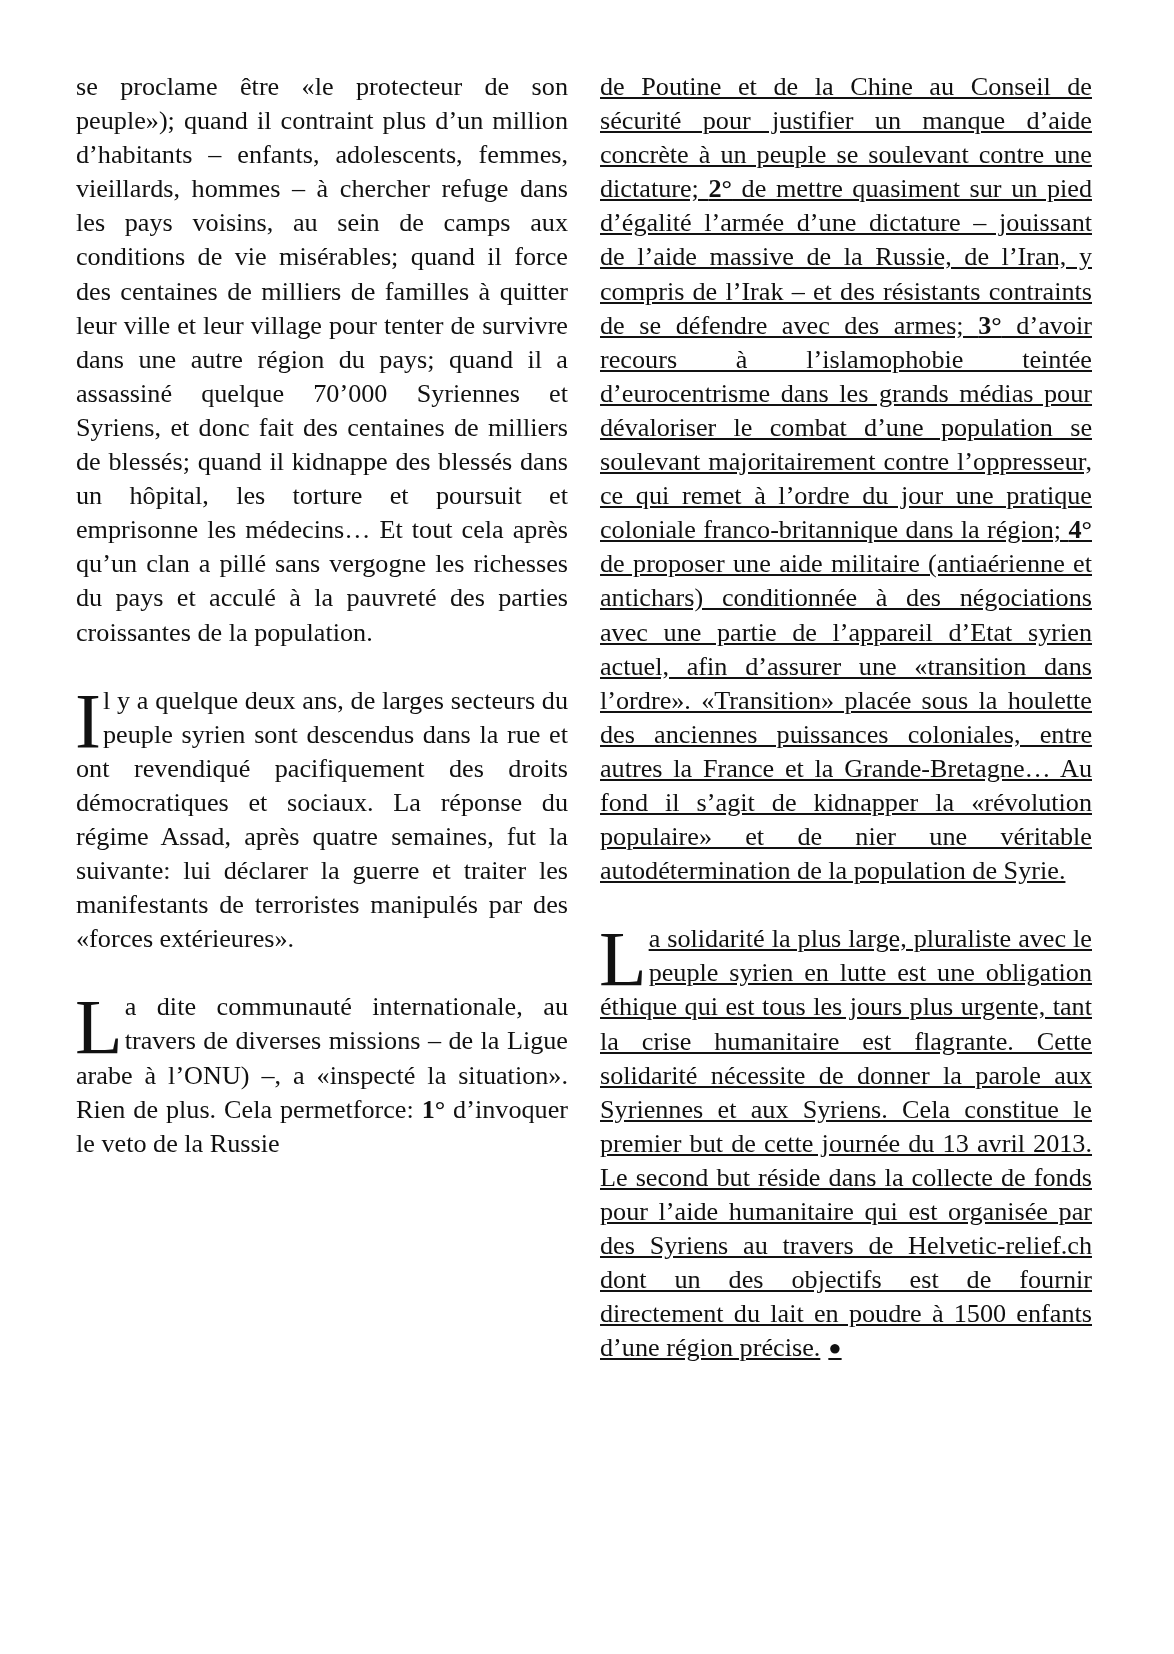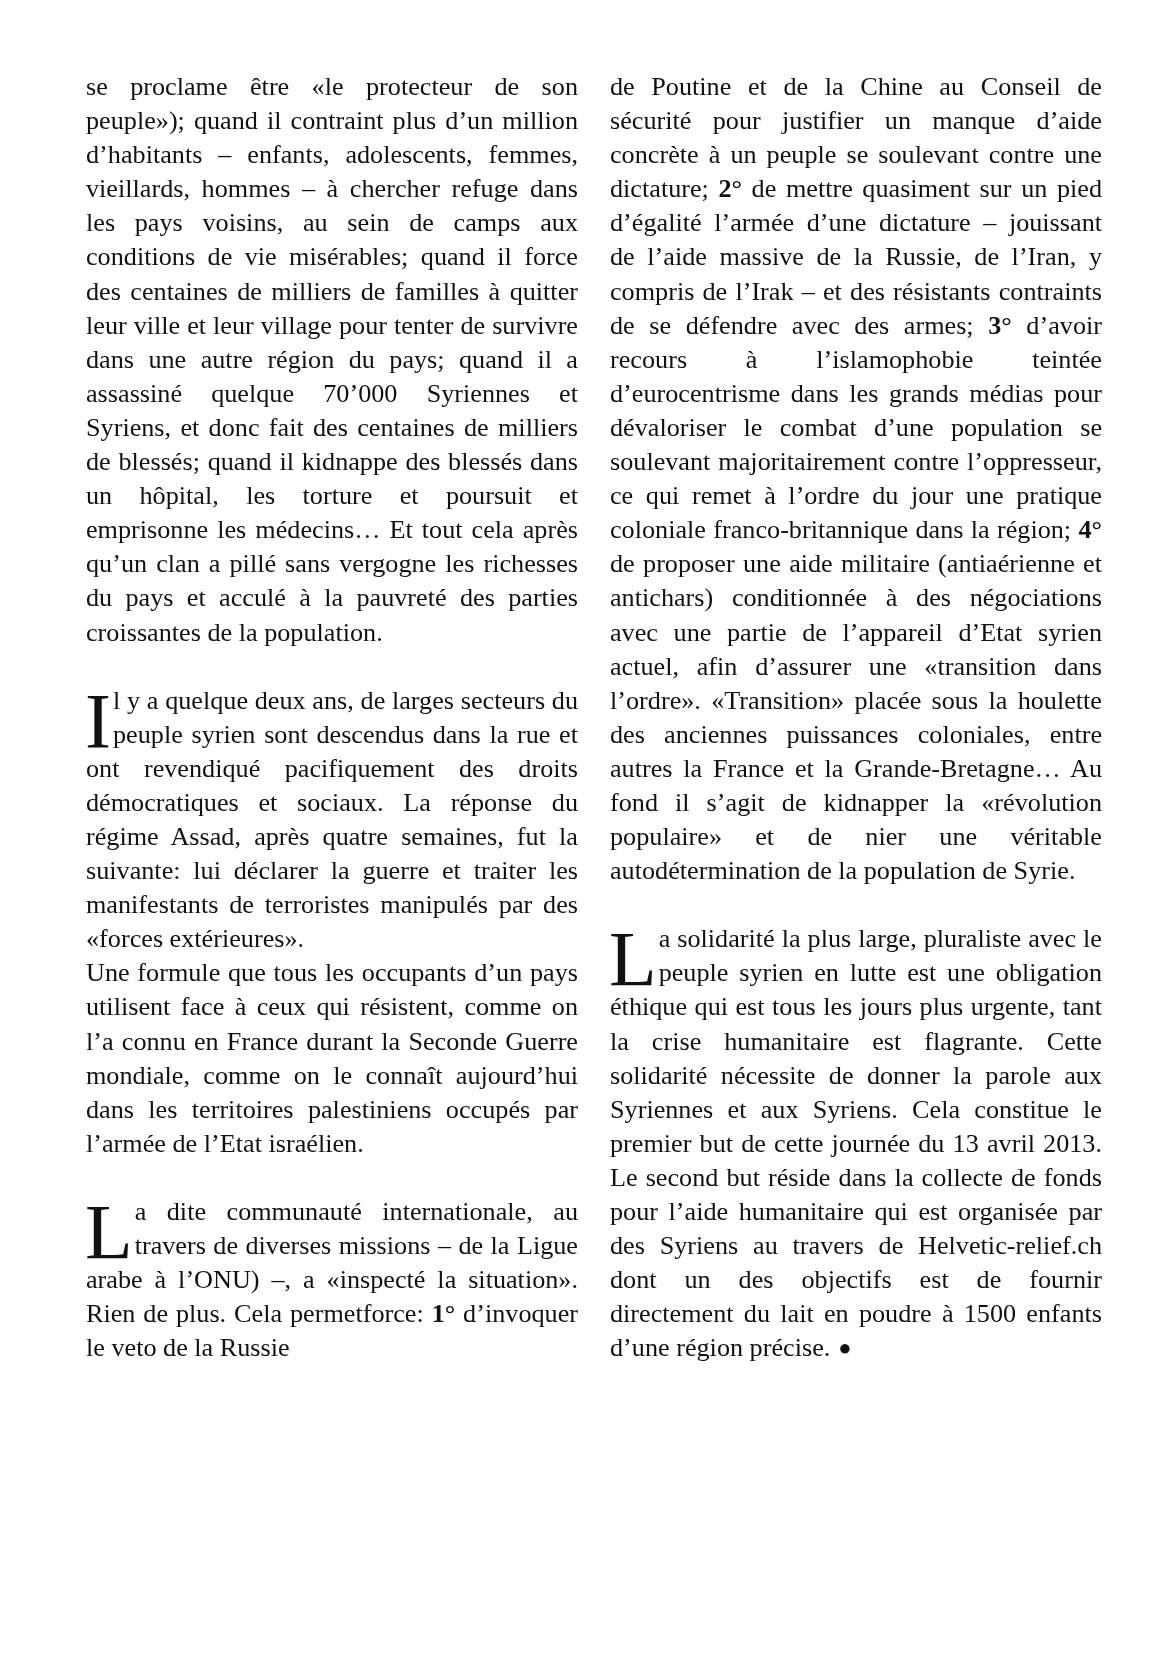--- a/index.html
+++ b/index.html
@@ -1,25 +1,25 @@
 <!DOCTYPE html>
 <html><head>
 <meta charset="utf-8">
 <style>
   html, body { margin: 0; padding: 0; background: #ffffff; }
   body { width: 1174px; height: 1654px; position: relative; overflow: hidden; }
-  .page { position: absolute; left: 10px; top: 0; width: 1023px; height: 1654px; background: #fff; }
+  .page { position: absolute; left: 0; top: 0; width: 1023px; height: 1654px; background: #fff; }
   .col {
     position: absolute; top: 70px; width: 492px;
     font-family: "Liberation Serif", "DejaVu Serif", serif;
     font-size: 26.2px; line-height: 34.1px; color: #111;
     text-align: justify; hyphens: manual;
   }
   .col.left { left: 76px; }
-  .col.right { left: 600px; }
+  .col.right { left: 600px; text-decoration: underline; }
   .para { margin: 0; }
   .para.gap { margin-top: 34px; }
   .dropcap {
     float: left; font-size: 78px; line-height: 62px;
     padding-top: 6px; margin-right: 2px; margin-left: -1px;
     font-family: "Liberation Serif", "DejaVu Serif", serif; color: #111;
   }
   b { font-weight: bold; }
   .end-bullet { font-size: 22px; margin-left: 8px; vertical-align: 1px; }
 </style>
@@ -28,21 +28,20 @@
 
 <div class="page">
 
   <div class="col left">
     <p class="para">se proclame être «le protecteur de son peuple»); quand il contraint plus d’un million d’habitants – enfants, adoles­cents, femmes, vieillards, hommes – à chercher refuge dans les pays voisins, au sein de camps aux conditions de vie misérables; quand il force des centaines de milliers de familles à quitter leur ville et leur village pour tenter de survivre dans une autre région du pays; quand il a assassiné quelque 70’000 Syriennes et Syriens, et donc fait des centaines de milliers de blessés; quand il kidnappe des blessés dans un hôpital, les torture et poursuit et emprisonne les médecins… Et tout cela après qu’un clan a pillé sans vergogne les richesses du pays et acculé à la pauvreté des parties croissantes de la population.</p>
 
     <p class="para gap">
       <span class="dropcap">I</span><span>l y a quelque deux ans, de larges sec­teurs du peuple syrien sont descen­dus dans la rue et ont revendiqué paci­fiquement des droits démocratiques et sociaux. La réponse du régime Assad, après quatre semaines, fut la suivante: lui déclarer la guerre et traiter les mani­festants de terroristes manipulés par des «forces extérieures».</span>
     </p>
 
-    <p class="para">Une formule que tous les occupants d’un pays utilisent face à ceux qui résistent, comme on l’a connu en France durant la Seconde Guerre mondiale, comme on le connaît aujourd’hui dans les terri­toires palestiniens occupés par l’armée de l’Etat israélien.</p>
 
     <p class="para gap">
       <span class="dropcap">L</span><span>a dite communauté internationale, au travers de diverses missions – de la Ligue arabe à l’ONU) –, a «inspecté la situation». Rien de plus. Cela permet­force: </span><b>1°</b><span> d’invoquer le veto de la Russie</span>
     </p>
   </div>
 
   <div class="col right">
     <p class="para">
       <span>de Poutine et de la Chine au Conseil de sécurité pour justifier un manque d’aide concrète à un peuple se soulevant contre une dictature; </span><b>2°</b><span> de mettre quasiment sur un pied d’égalité l’armée d’une dic­tature – jouissant de l’aide massive de la Russie, de l’Iran, y compris de l’Irak – et des résistants contraints de se défendre avec des armes; </span><b>3°</b><span> d’avoir recours à l’islamophobie teintée d’eurocentrisme dans les grands médias pour dévaloriser le combat d’une population se soulevant majoritairement contre l’oppresseur, ce qui remet à l’ordre du jour une pratique coloniale franco-britannique dans la ré­gion; </span><b>4°</b><span> de proposer une aide militaire (antiaérienne et antichars) condition­née à des négociations avec une partie de l’appareil d’Etat syrien actuel, afin d’assurer une «transition dans l’ordre». «Transition» placée sous la houlette des anciennes puissances coloniales, entre autres la France et la Grande-Bre­tagne… Au fond il s’agit de kidnapper la «révolution populaire» et de nier une véritable autodétermination de la popu­lation de Syrie.</span>
     </p>

